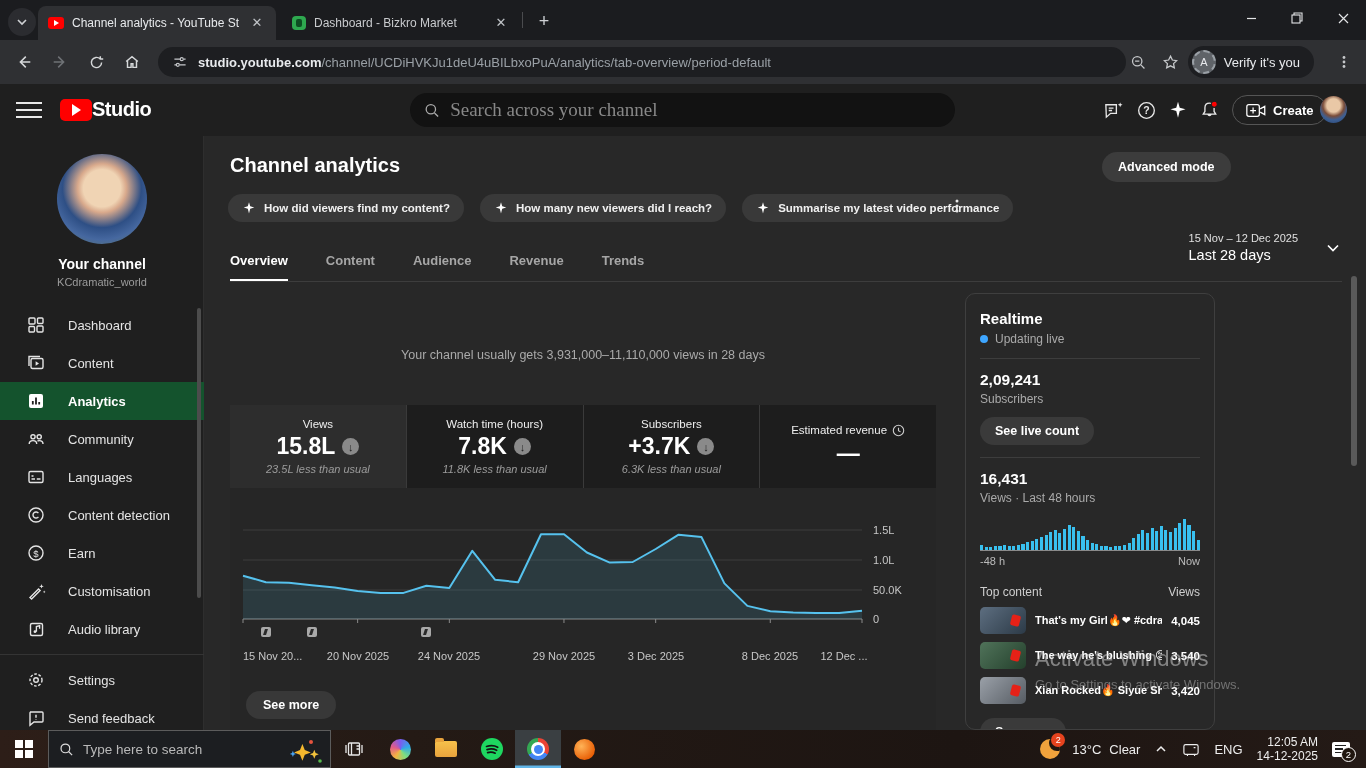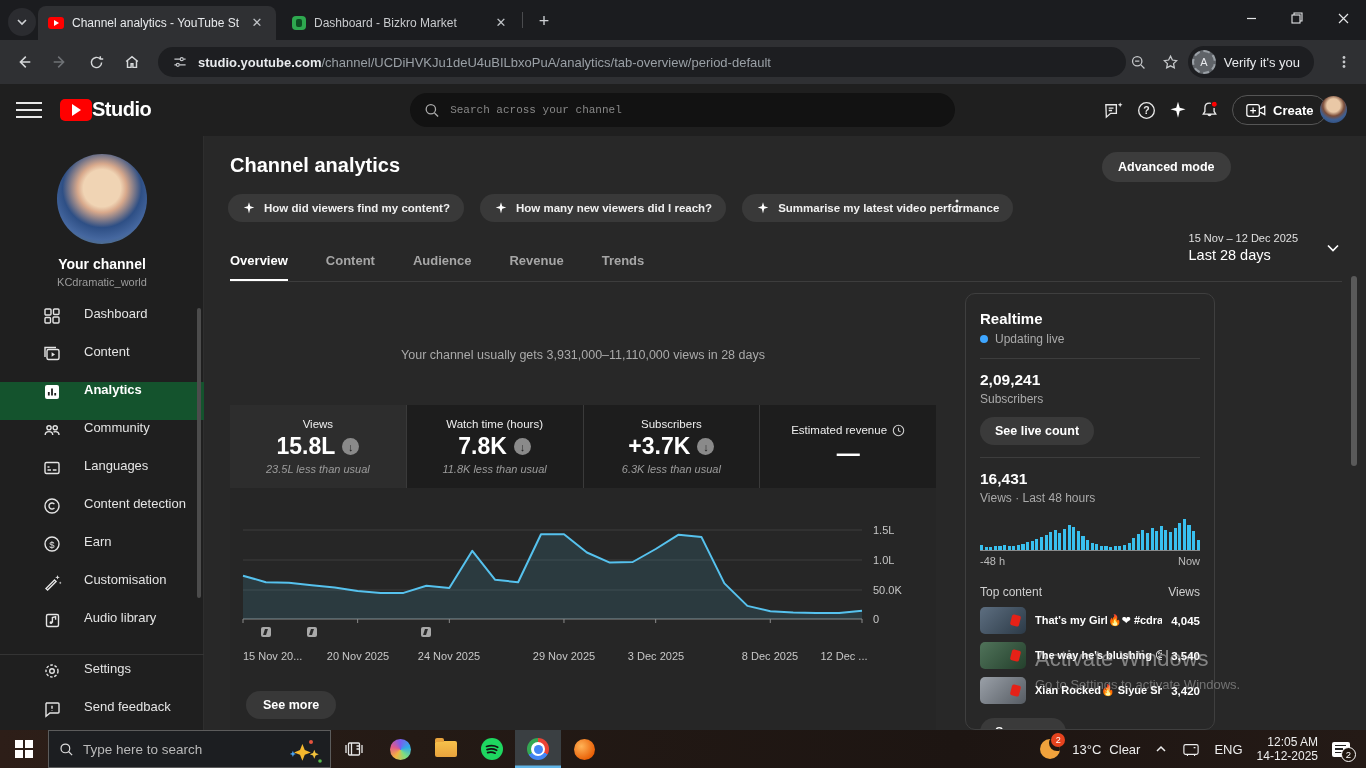--- a/index.html
+++ b/index.html
@@ -41,36 +41,36 @@
   
   .studio-header { position:absolute; left:0; top:84px; width:1366px; height:52px; background:#1f1f1f; z-index:5; }
   .hamburger { position:absolute; left:16px; top:14px; width:26px; height:24px; display:flex; flex-direction:column; justify-content:center; gap:5px; }
   .hamburger i { display:block; height:2px; background:#e8e8e8; }
   .yt-logo { position:absolute; left:60px; top:14px; display:flex; align-items:center; }
   .yt-play { width:32px; height:22px; background:#f00; border-radius:5px; position:relative; }
   .yt-play::after { content:""; position:absolute; left:12px; top:5px; border-left:9px solid #fff; border-top:6px solid transparent; border-bottom:6px solid transparent; }
   .yt-word { font-size:20px; font-weight:bold; letter-spacing:-0.5px; font-family:"Liberation Sans",sans-serif; }
   .studio-search { position:absolute; left:410px; top:9px; width:545px; height:34px; background:#121212; border-radius:17px;
     display:flex; align-items:center; padding:0 14px; gap:10px; }
-  .studio-search input { background:transparent; border:none; outline:none; color:#ddd; font-size:11px; width:100%; font-family:Liberation Mono, monospace; }
+  .studio-search input { background:transparent; border:none; outline:none; color:#ddd; font-size:19px; width:100%; font-family:Liberation Serif, serif; }
   .studio-search input::placeholder { color:#888; }
   .hd-ic { position:absolute; top:13px; width:26px; height:26px; display:flex; align-items:center; justify-content:center; }
   .create-btn { position:absolute; left:1232px; top:11px; height:30px; border:1px solid #555; border-radius:15px;
     display:flex; align-items:center; gap:7px; padding:0 13px; font-size:13px; font-weight:bold; color:#fff; background:transparent; }
   .hd-avatar { position:absolute; left:1320px; top:12px; width:27px; height:27px; border-radius:50%;
     background:radial-gradient(circle at 50% 35%,#e9c8a6 30%,#7a4d3a 48%,#3d5f93 65%,#24406e 100%); }
 
   
   .sidebar { position:absolute; left:0; top:136px; width:204px; height:594px; background:#1f1f1f; border-right:1px solid #2e2e2e; }
   .ch-avatar { position:absolute; left:57px; top:18px; width:90px; height:90px; border-radius:50%;
     background:radial-gradient(circle at 50% 38%,#f0d4b4 26%,#d8a98c 34%,#2e4f85 55%,#4668a0 72%,#6b7f55 100%); }
   .ch-title { position:absolute; top:120px; width:204px; text-align:center; font-size:14px; font-weight:bold; }
   .ch-handle { position:absolute; top:140px; width:204px; text-align:center; font-size:11px; color:#9c9c9c; }
   .menu { position:absolute; left:0; top:170px; width:204px; }
-  .menu-item { height:38px; display:flex; align-items:flex-start; gap:22px; padding-left:42px; font-size:13px; color:#e4e4e4; cursor:pointer; }
+  .menu-item { height:38px; display:flex; align-items:center; gap:22px; padding-left:26px; font-size:13px; color:#e4e4e4; cursor:pointer; }
   .menu-item.selected { background:#14532d; color:#fff; font-weight:bold; }
   .menu-sep { height:1px; background:#343434; margin:6px 0; }
   .sb-scroll { position:absolute; right:2px; top:172px; width:4px; height:290px; background:#4c4c4c; border-radius:2px; }
 
   
   .main { position:absolute; left:204px; top:136px; width:1154px; height:594px; background:#282828; }
   .page-title { position:absolute; left:26px; top:18px; font-size:20px; font-weight:bold; }
   .adv-btn { position:absolute; left:898px; top:16px; height:30px; padding:0 16px; background:#3c3c3c; border-radius:15px;
     font-size:12.5px; font-weight:bold; display:flex; align-items:center; }
   .chips { position:absolute; left:24px; top:58px; display:flex; gap:16px; }

